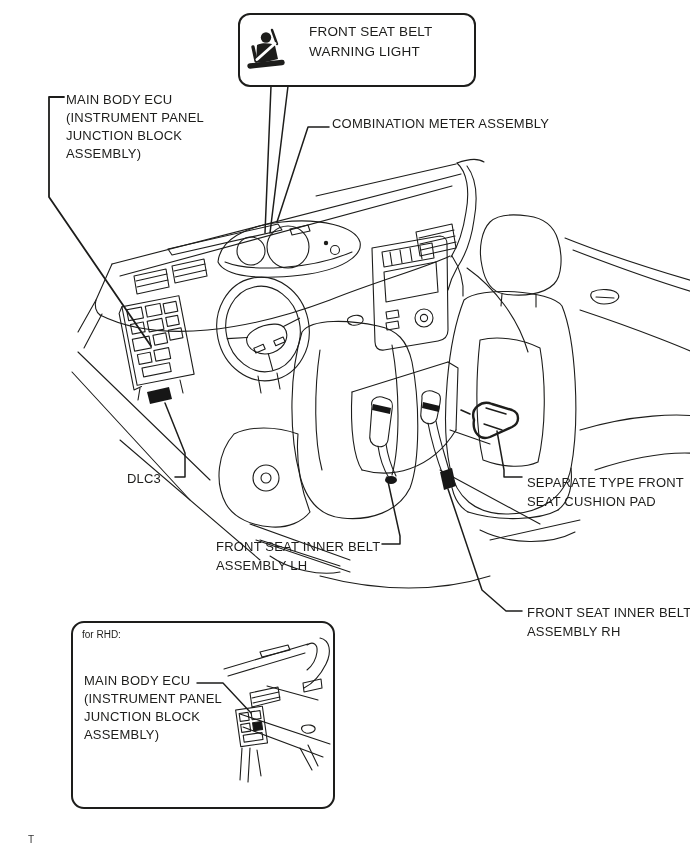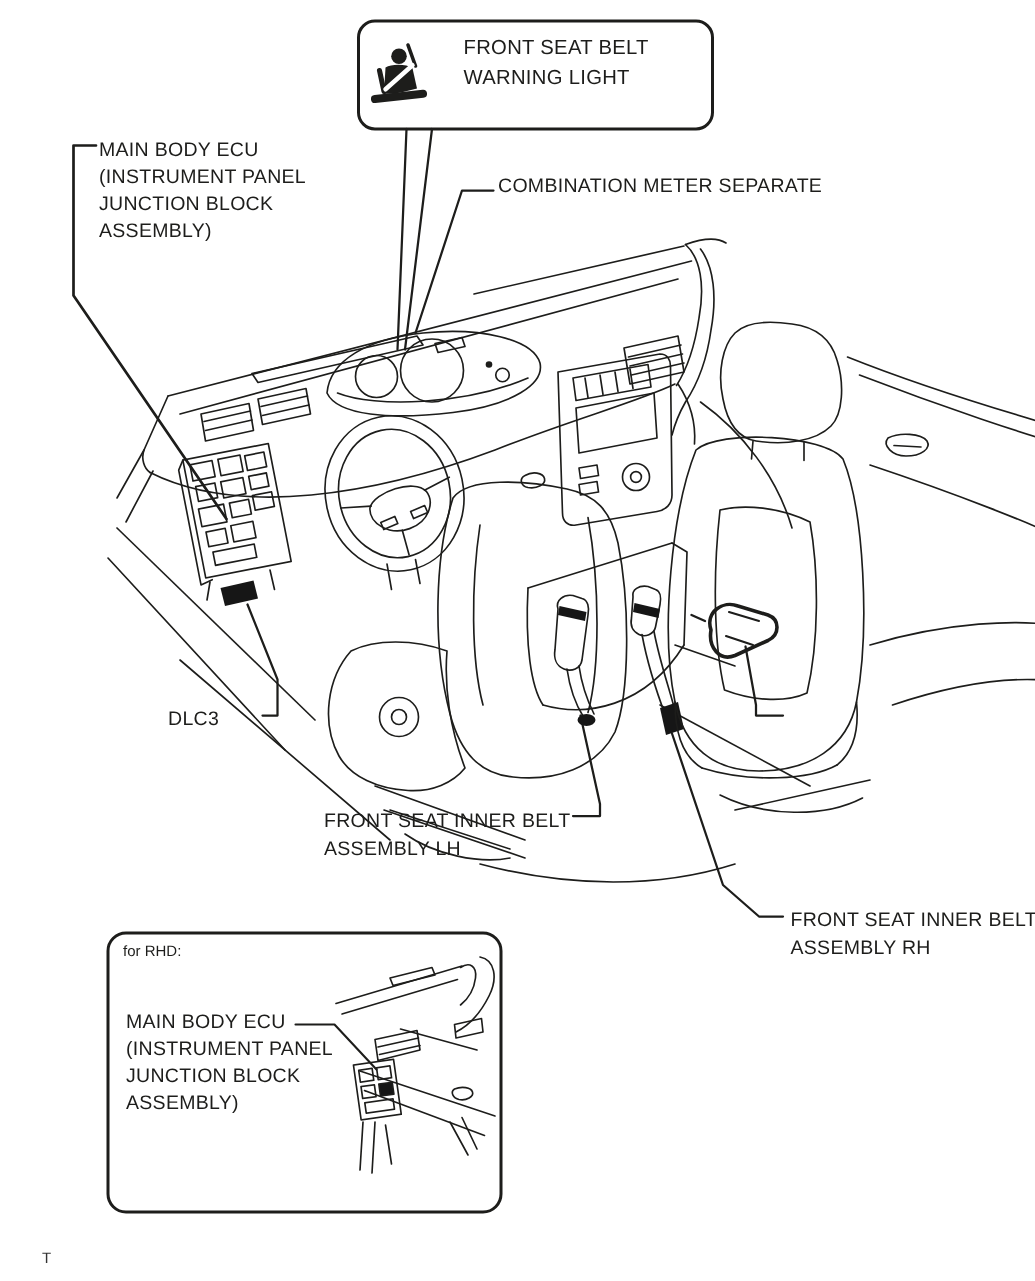--- a/index.html
+++ b/index.html
@@ -222,24 +222,26 @@
   </svg>
 
   <div class="warn-label">FRONT SEAT BELT
 WARNING LIGHT</div>
 
   <div class="callout" style="left:46px;top:91px;">MAIN BODY ECU
 (INSTRUMENT PANEL
 JUNCTION BLOCK
 ASSEMBLY)</div>
 
-  <div class="callout" style="left:312px;top:115px;">COMBINATION METER SEPARATE</div>
-
-  <div class="callout" style="left:92px;top:470px;">DLC3</div>
-
+  <div class="callout" style="left:312px;top:115px;">COMBINATION METER ASSEMBLY</div>
+
+  <div class="callout" style="left:107px;top:470px;">DLC3</div>
+
+  <div class="callout lh19" style="left:507px;top:473px;">SEPARATE TYPE FRONT
+SEAT CUSHION PAD</div>
 
 
   <div class="callout lh19" style="left:196px;top:537px;">FRONT SEAT INNER BELT
 ASSEMBLY LH</div>
 
   <div class="callout lh19" style="left:507px;top:603px;">FRONT SEAT INNER BELT
 ASSEMBLY RH</div>
 
   <div class="rhd-title">for RHD:</div>
 

